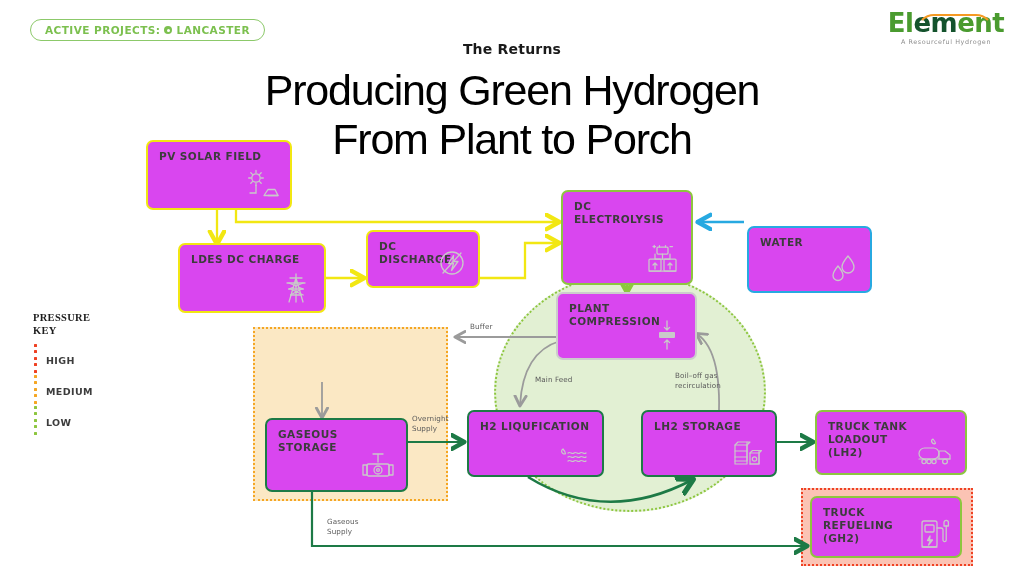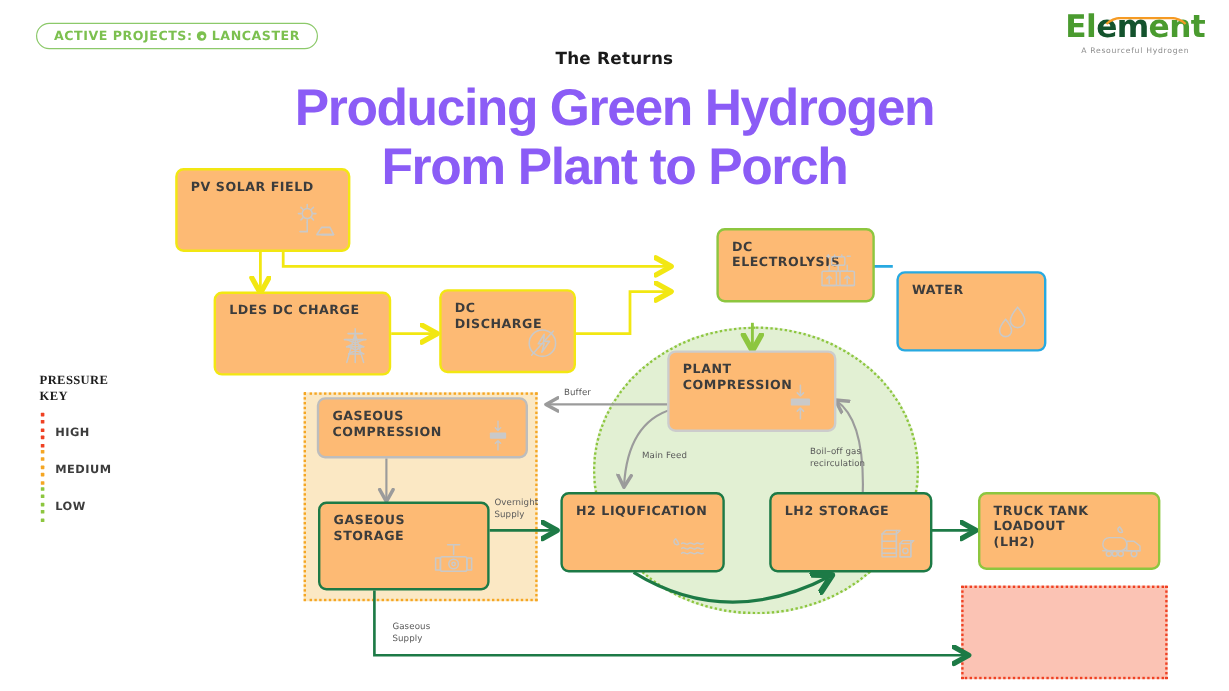--- a/index.html
+++ b/index.html
@@ -49,21 +49,21 @@
 
   
   .eyebrow{
     left:0;top:41px;width:1024px;text-align:center;
     font-family:"DejaVu Sans", sans-serif;
     font-size:14px;font-weight:700;color:#1a1a1a;letter-spacing:.2px;
   }
   .title{
     left:0;top:66px;width:1024px;text-align:center;
     font-family:"Liberation Sans", sans-serif;
-    font-size:43px;font-weight:700;color:#8b5cf6;line-height:1.14;
+    font-size:43px;font-weight:400;color:#000000;line-height:1.14;
     letter-spacing:-1.2px;
   }
 
   
   .pk{left:33px;top:312px;width:100px;}
   .pk-title{
     font-family:Liberation Serif, serif;
     font-size:10.5px;font-weight:700;color:#1d1d1d;line-height:1.22;letter-spacing:.3px;
   }
   .pk-row{position:relative;height:31px;}
@@ -84,21 +84,21 @@
     left:253px;top:327px;width:195px;height:174px;
     background:#fbe8c4;border:2.4px dotted #f5a623;box-sizing:border-box;
   }
   .zone-high{
     left:801px;top:488px;width:172px;height:78px;
     background:#fbc3b4;border:2.4px dotted #ef4123;box-sizing:border-box;
   }
 
   
   .box{
-    box-sizing:border-box;background:#fdba74;border-radius:7px;
+    box-sizing:border-box;background:#d946ef;border-radius:7px;
     border:2.4px solid #cccccc;
   }
   .box .lab{
     position:absolute;left:11px;top:8px;right:8px;
     font-family:"DejaVu Sans", sans-serif;
     font-size:10.5px;font-weight:700;color:#3c3c3c;letter-spacing:.45px;
     line-height:1.22;
   }
   .box .ico{
     position:absolute;right:8px;bottom:6px;width:40px;height:34px;
@@ -251,32 +251,32 @@
     <div class="ico">
       <svg viewBox="0 0 40 34" fill="none" stroke="currentColor" stroke-width="1.3" stroke-linecap="round" stroke-linejoin="round">
         <path d="M20 3v28M13 31l7-24 7 24"></path>
         <path d="M11 12h18M12.8 18h14.4M14.6 24h10.8"></path>
         <path d="M13 12l14 6M27 12l-14 6M14.6 18l12.6 6M25.4 18l-10.8 6"></path>
         <path d="M14 7h12"></path>
       </svg>
     </div>
   </div>
 
-  <div class="abs box b-yellow" style="left:366px;top:241px;width:114px;height:70px;">
+  <div class="abs box b-yellow" style="left:366px;top:230px;width:114px;height:58px;">
     <div class="lab">DC DISCHARGE</div>
     <div class="ico">
       <svg viewBox="0 0 40 34" fill="none" stroke="currentColor" stroke-width="1.3" stroke-linecap="round" stroke-linejoin="round">
         <circle cx="22" cy="17" r="11"></circle>
         <path d="M23.5 9.5l-5 8h5l-2 7 6.5-9h-5z"></path>
         <path d="M13 27L31 7"></path>
       </svg>
     </div>
   </div>
 
-  <div class="abs box b-ltgreen" style="left:561px;top:190px;width:132px;height:62px;margin-left:36px;">
+  <div class="abs box b-ltgreen" style="left:561px;top:190px;width:132px;height:95px;">
     <div class="lab">DC ELECTROLYSIS</div>
     <div class="ico">
       <svg viewBox="0 0 40 34" fill="none" stroke="currentColor" stroke-width="1.25" stroke-linecap="round" stroke-linejoin="round">
         <rect x="14" y="4" width="11" height="7" rx="1"></rect>
         <path d="M16.5 4V2.5M22.5 4V2.5"></path>
         <path d="M10 3.5h2.5M11.25 2.3v2.4M27 3.5h2.5"></path>
         <path d="M12 11v5h15v-5"></path>
         <path d="M19.5 11v5"></path>
         <rect x="6" y="16" width="12" height="12" rx="1"></rect>
         <rect x="21" y="16" width="12" height="12" rx="1"></rect>
@@ -301,30 +301,20 @@
     <div class="lab">PLANT COMPRESSION</div>
     <div class="ico">
       <svg viewBox="0 0 40 34" fill="none" stroke="currentColor" stroke-width="1.3" stroke-linecap="round" stroke-linejoin="round">
         <path d="M20 3v9M20 12l-2.6-2.6M20 12l2.6-2.6"></path>
         <rect x="12" y="14" width="16" height="6" rx="1" fill="currentColor" stroke="none"></rect>
         <path d="M20 31v-9M20 22l-2.6 2.6M20 22l2.6 2.6"></path>
       </svg>
     </div>
   </div>
 
-  <div class="abs box b-gray" style="left:264px;top:331px;width:176px;height:51px;">
-    <div class="lab">GASEOUS COMPRESSION</div>
-    <div class="ico" style="right:6px;bottom:2px;width:34px;height:30px;">
-      <svg viewBox="0 0 40 34" fill="none" stroke="currentColor" stroke-width="1.4" stroke-linecap="round" stroke-linejoin="round">
-        <path d="M20 3v9M20 12l-2.6-2.6M20 12l2.6-2.6"></path>
-        <rect x="12" y="14" width="16" height="6" rx="1" fill="currentColor" stroke="none"></rect>
-        <path d="M20 31v-9M20 22l-2.6 2.6M20 22l2.6 2.6"></path>
-      </svg>
-    </div>
-  </div>
 
   <div class="abs box b-dkgreen" style="left:265px;top:418px;width:143px;height:74px;">
     <div class="lab">GASEOUS STORAGE</div>
     <div class="ico">
       <svg viewBox="0 0 40 34" fill="none" stroke="currentColor" stroke-width="1.3" stroke-linecap="round" stroke-linejoin="round">
         <path d="M20 4v8M15 4h10"></path>
         <rect x="9" y="14" width="22" height="12" rx="1.5"></rect>
         <circle cx="20" cy="20" r="4"></circle>
         <circle cx="20" cy="20" r="1.4"></circle>
         <path d="M5 15h4v10H5zM31 15h4v10h-4z"></path>
@@ -373,20 +363,37 @@
         <path d="M26 16h6l5 4v4h-11z"></path>
         <path d="M6 24h31"></path>
         <circle cx="11" cy="26.5" r="2.1"></circle>
           <circle cx="16" cy="26.5" r="2.1"></circle>
         <circle cx="21" cy="26.5" r="2.1"></circle>
           <circle cx="32" cy="26.5" r="2.4"></circle>
       </svg>
     </div>
   </div>
 
+  <div class="abs box b-ltgreen" style="left:810px;top:496px;width:152px;height:62px;">
+    <div class="lab">
+      <div>TRUCK</div>
+      <div>REFUELING</div>
+      <div>(GH2)</div>
+    </div>
+    <div class="ico" style="right:8px;bottom:4px;width:38px;height:36px;">
+      <svg viewBox="0 0 38 36" fill="none" stroke="currentColor" stroke-width="1.3" stroke-linecap="round" stroke-linejoin="round">
+        <rect x="8" y="5" width="15" height="26" rx="2"></rect>
+        <rect x="11" y="9" width="9" height="7" rx="1"></rect>
+        <path d="M16 20l-2.5 4.5h3L14.5 29l4-5h-3z"></path>
+        <path d="M23 12h4a2 2 0 012 2v10a1.6 1.6 0 003.2 0V10"></path>
+        <path d="M30 6.5a2.2 2.2 0 014.4 0v3.5H30z"></path>
+        <path d="M8 31h15"></path>
+      </svg>
+    </div>
+  </div>
 
   <div class="abs flab" style="left:470px;top:322px;">Buffer</div>
   <div class="abs flab" style="left:535px;top:375px;">Main Feed</div>
   <div class="abs flab" style="left:675px;top:371px;">
     <div>Boil–off gas</div>
     <div>recirculation</div>
   </div>
   <div class="abs flab" style="left:412px;top:414px;">
     <div>Overnight</div>
     <div>Supply</div>

